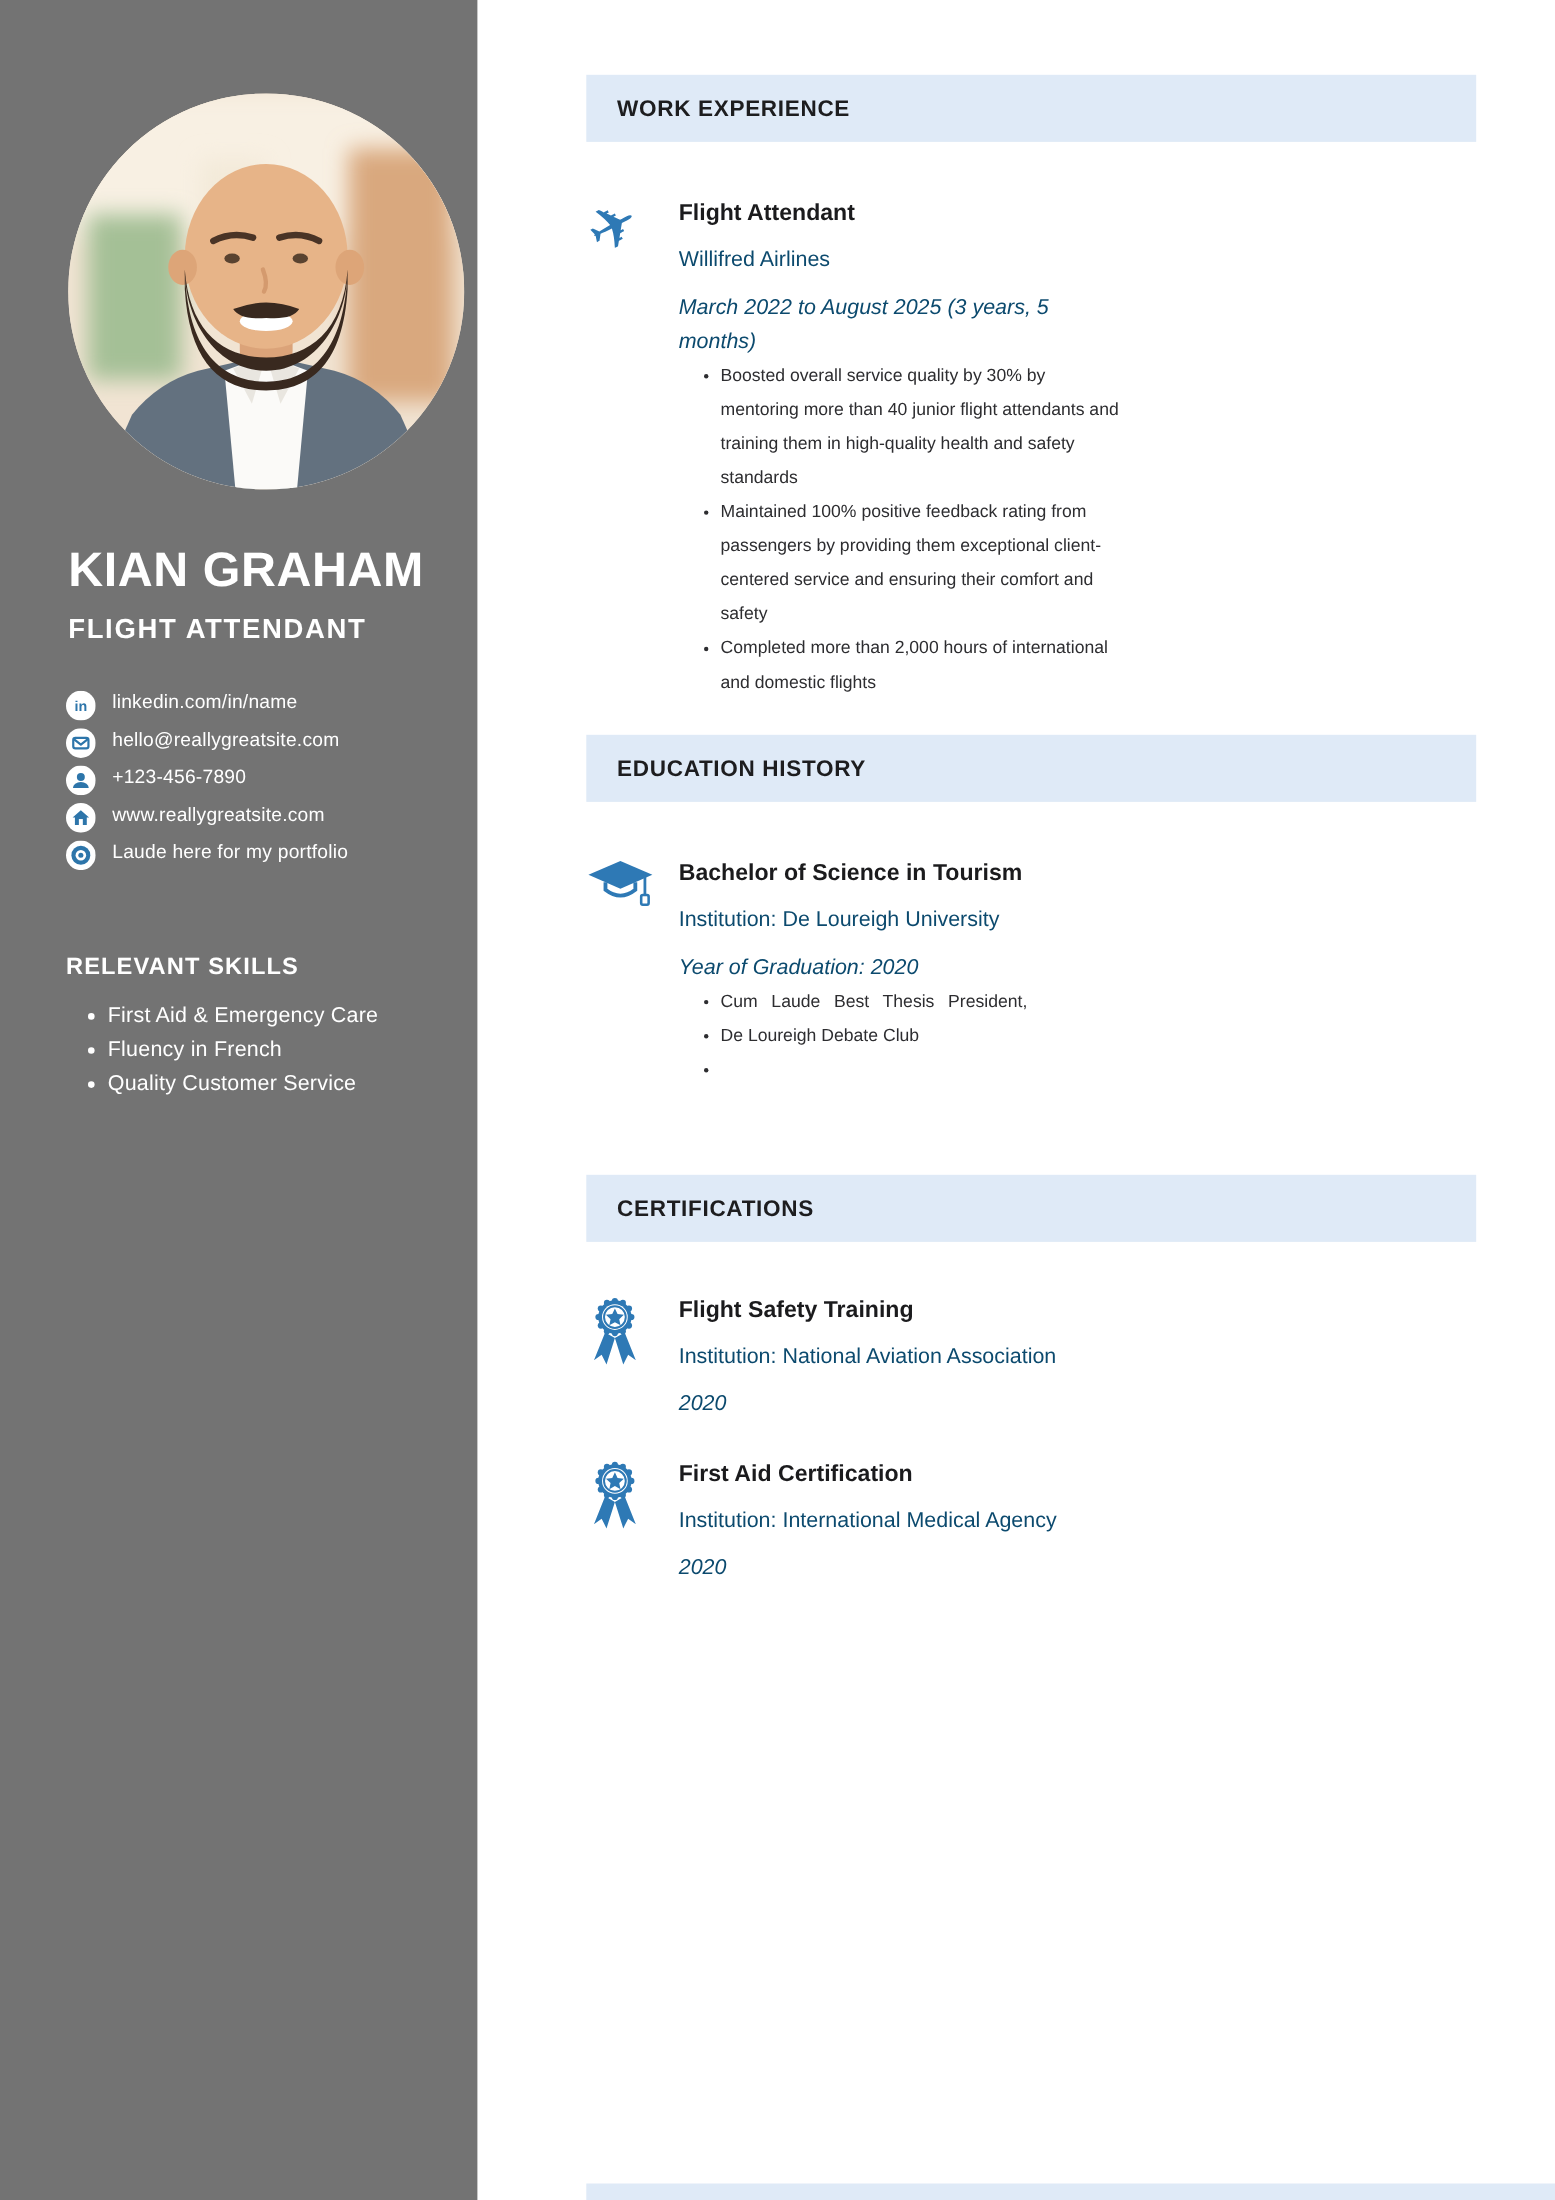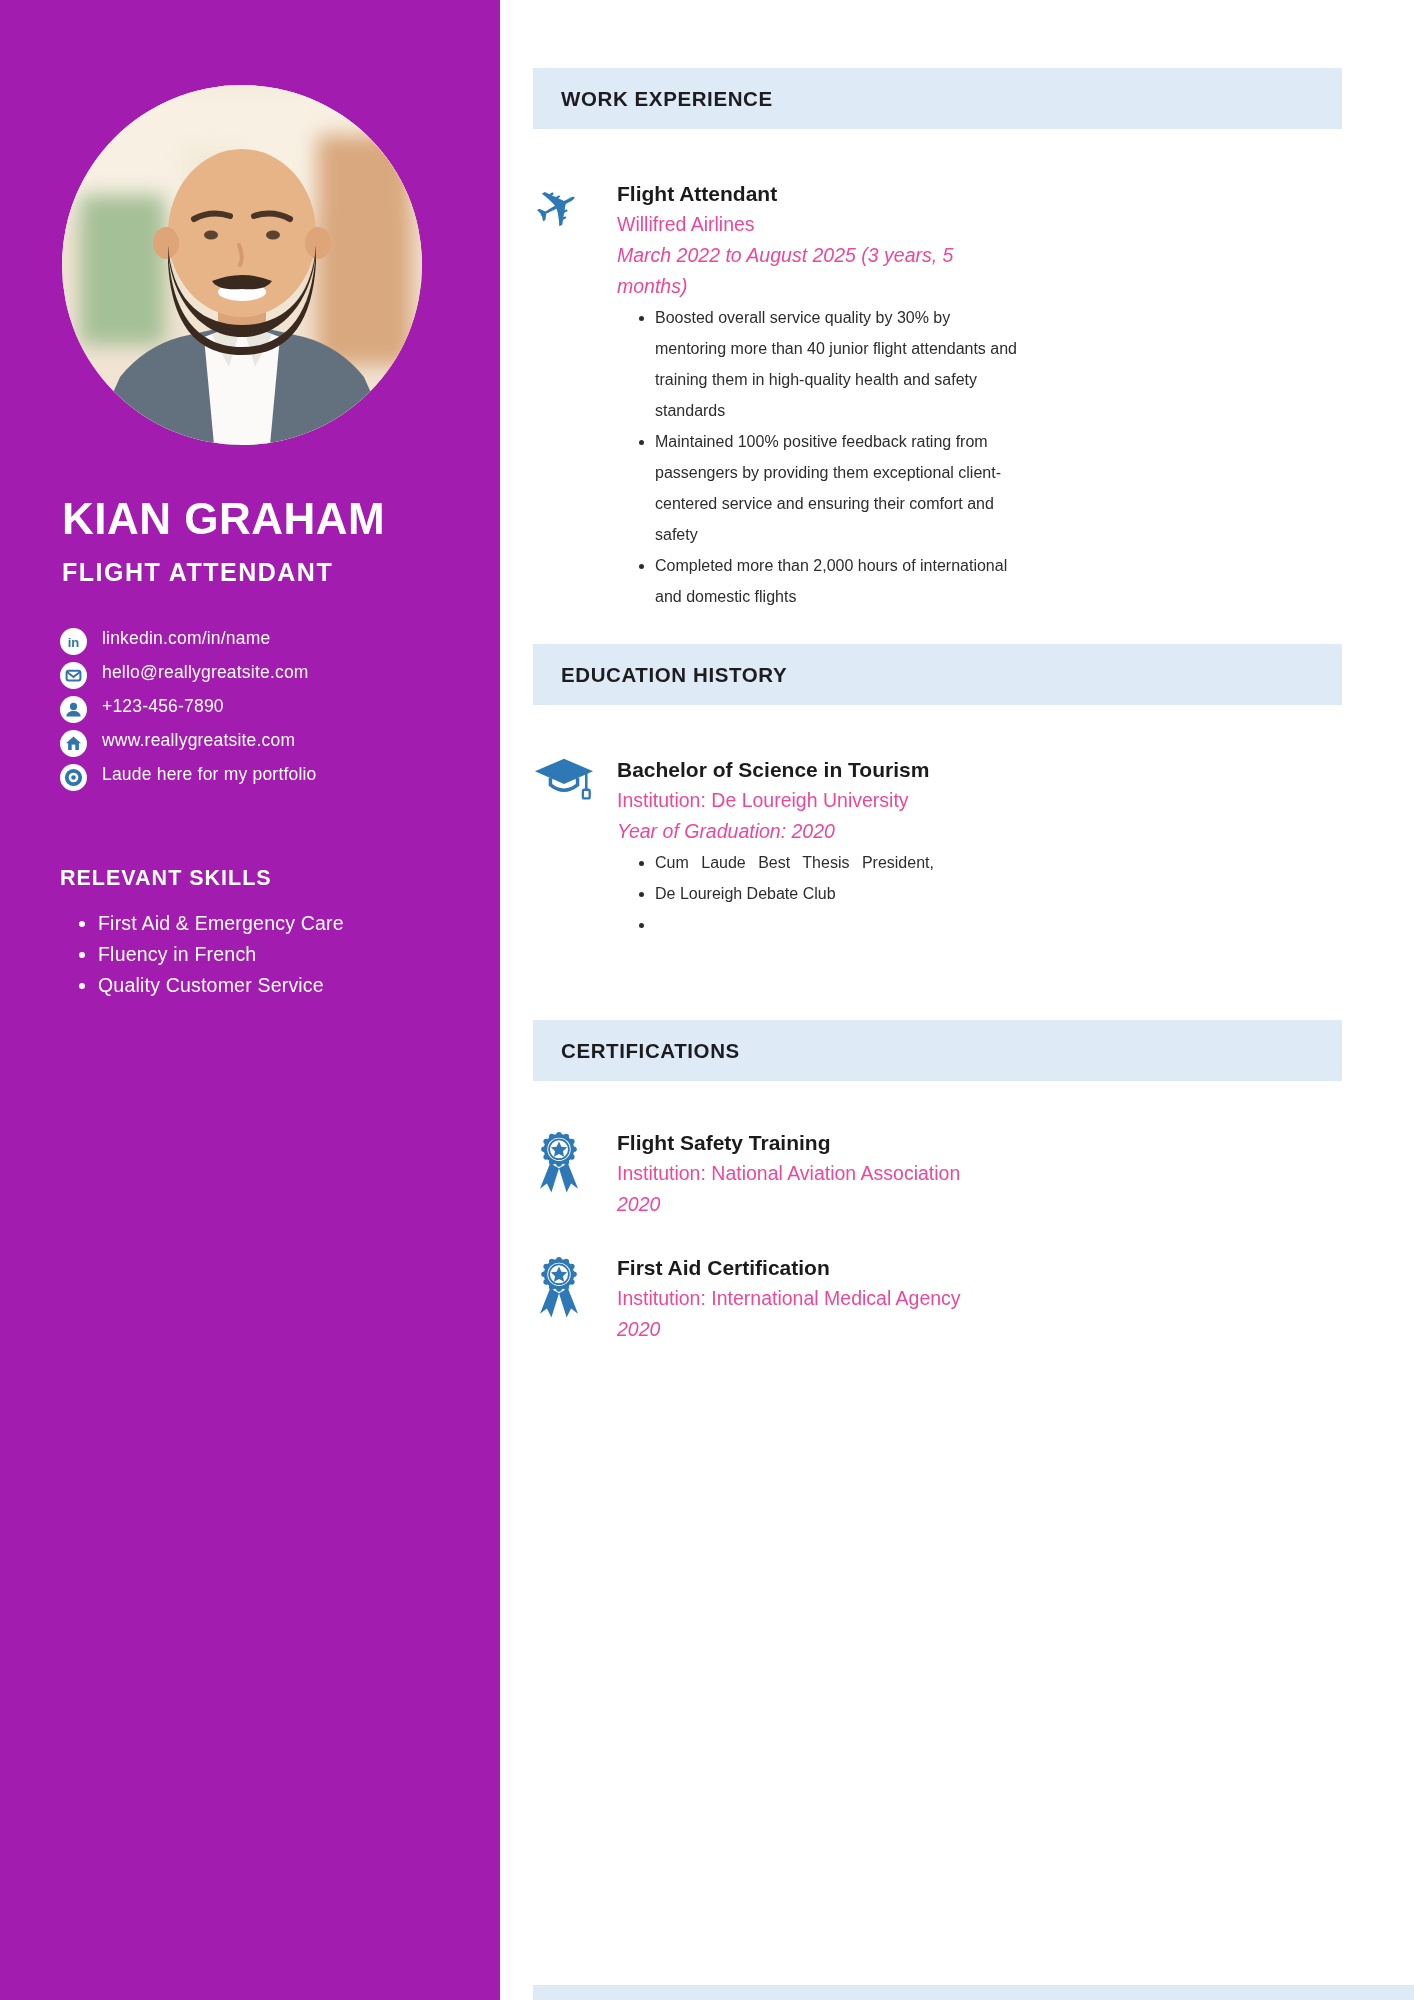--- a/index.html
+++ b/index.html
@@ -1,21 +1,21 @@
 <!DOCTYPE html>
 <html><head>
 <meta charset="utf-8">
 <style>
   html,body{margin:0;padding:0;}
   body{
     width:1414px;height:2000px;position:relative;background:#ffffff;
     font-family:"Liberation Sans", sans-serif;color:#2d2d30;overflow:hidden;
   }
   
-  .sidebar{position:absolute;left:0;top:0;width:500px;height:2000px;background:#a21caf;color:#ffffff;}
+  .sidebar{position:absolute;left:0;top:0;width:434px;height:2000px;background:#737373;color:#ffffff;}
   .photo{position:absolute;left:62px;top:85px;width:360px;height:360px;border-radius:50%;overflow:hidden;background:#efe2d2;}
   .photo svg{display:block;width:100%;height:100%;}
   .name{position:absolute;left:62px;top:494px;font-size:44px;font-weight:800;letter-spacing:.5px;white-space:nowrap;}
   .role{position:absolute;left:62px;top:558px;font-size:25px;font-weight:700;letter-spacing:1.5px;white-space:nowrap;}
   .contacts{position:absolute;left:60px;top:628px;display:flex;flex-direction:column;gap:7px;}
   .contact-row{display:flex;gap:15px;height:27px;}
   .contact-icon{width:27px;height:27px;flex:0 0 27px;}
   .contact-text{font-size:17.5px;letter-spacing:.2px;white-space:nowrap;}
   .skills-heading{position:absolute;left:60px;top:866px;font-size:21.5px;font-weight:800;letter-spacing:1px;}
   ul.skills{position:absolute;left:60px;top:908px;margin:0;padding-left:38px;}
@@ -29,21 +29,21 @@
   #bar-cert{margin-top:80px;}
   .entry{display:flex;margin-left:33px;}
   .entry .icon-cell{width:84px;flex:0 0 84px;padding-top:2px;}
   .entry .body{width:400px;}
   .entry.cert .body{width:470px;}
   .entry.work{margin-top:49px;}
   .entry.education{margin-top:49px;}
   .entry.cert1{margin-top:46px;}
   .entry.cert2{margin-top:32px;}
   .item-title{font-size:21px;font-weight:800;color:#1b1b1d;line-height:31px;}
-  .line{font-size:19.5px;line-height:31px;color:#ec4899;}
+  .line{font-size:19.5px;line-height:31px;color:#0c4a6e;margin-top:12px;}
   .italic{font-style:italic;}
   ul.bullets{margin:0;padding-left:38px;}
   ul.bullets li{font-size:16px;line-height:31px;color:#2d2d30;min-height:31px;}
   .entry.education ul.bullets li:first-child{word-spacing:8px;}
   
   .plane-glyph{display:inline-block;font-size:54px;line-height:54px;color:#2e79b5;transform:rotate(-28deg);transform-origin:50% 50%;margin-left:2px;}
   .bottom-peek{position:absolute;left:533px;right:0;bottom:0;height:15px;background:#dfeaf7;}
 </style>
 </head>
 <body>

